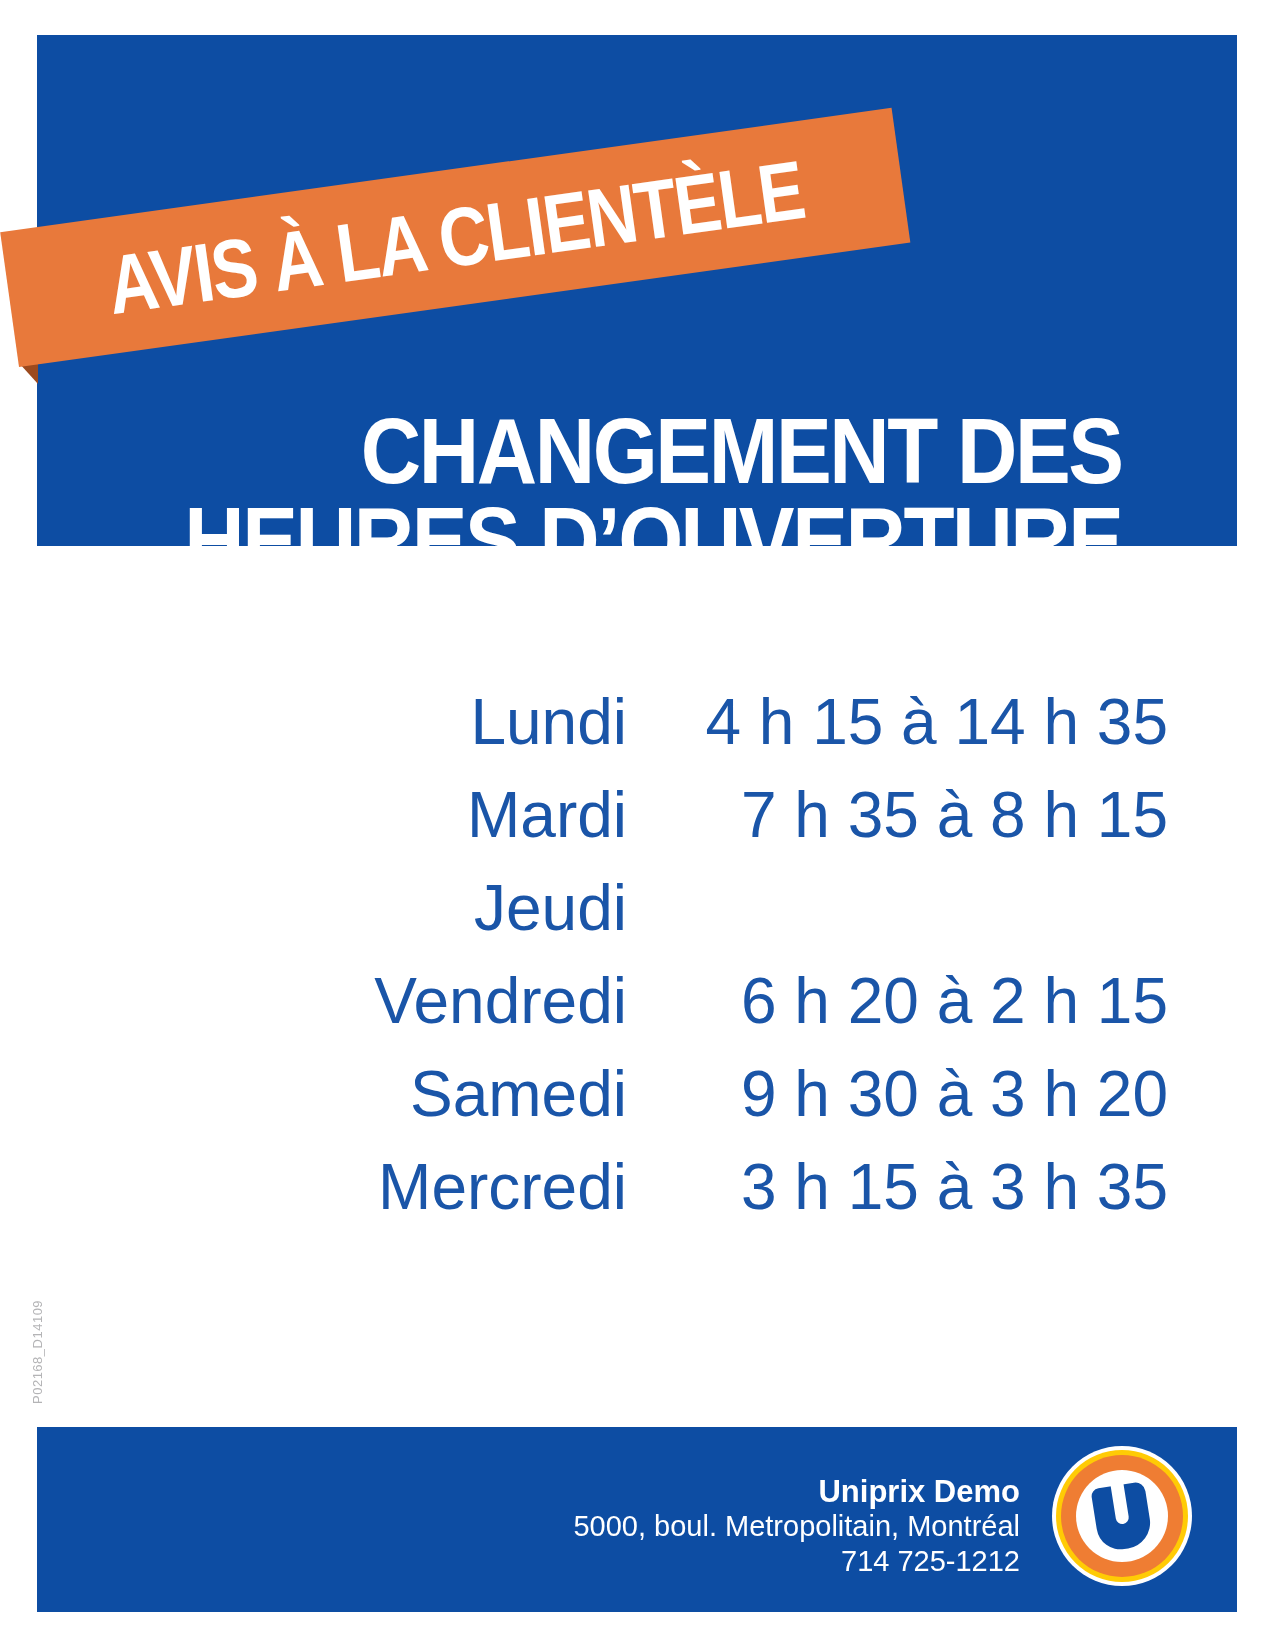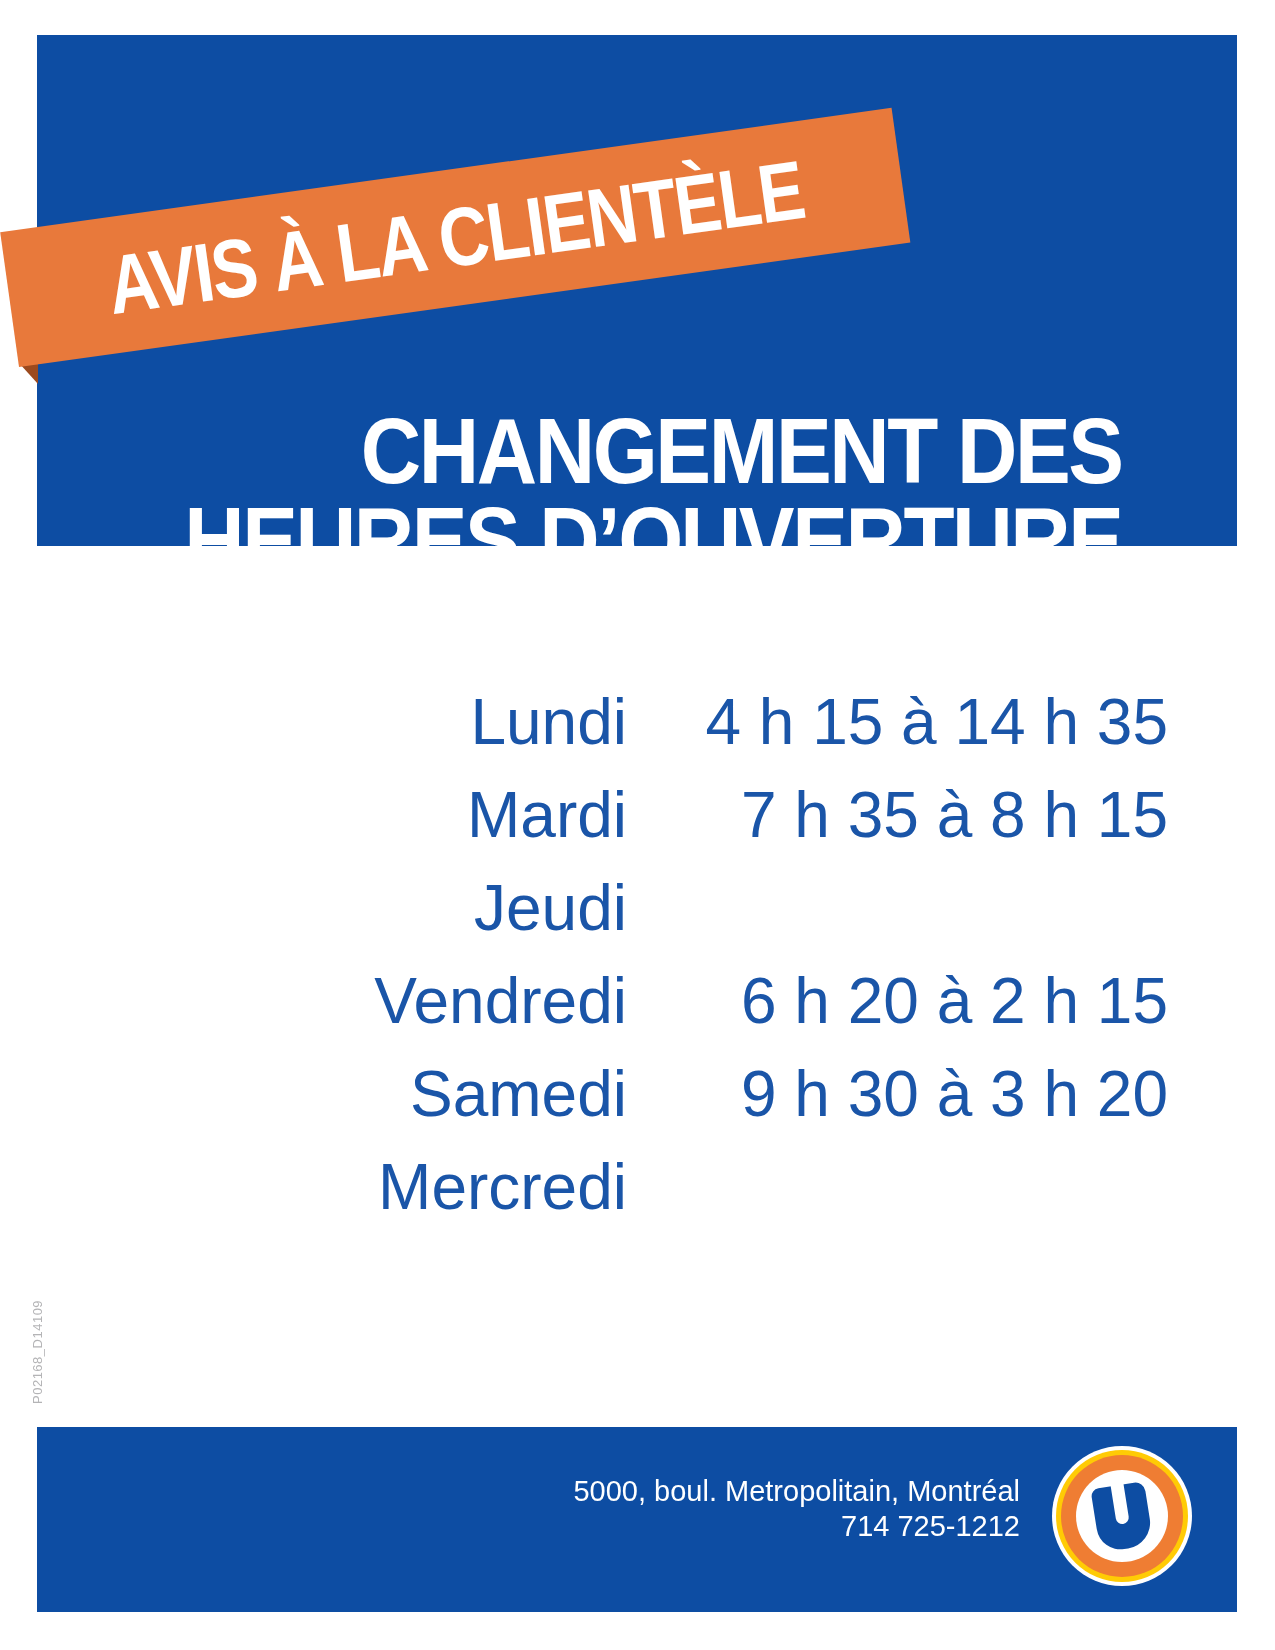--- a/index.html
+++ b/index.html
@@ -202,27 +202,29 @@
     <div class="schedule-row">
       <span class="schedule-day">Vendredi</span>
       <span class="schedule-hours">6 h 20 à 2 h 15</span>
     </div>
     <div class="schedule-row">
       <span class="schedule-day">Samedi</span>
       <span class="schedule-hours">9 h 30 à 3 h 20</span>
     </div>
     <div class="schedule-row">
       <span class="schedule-day">Mercredi</span>
+      <span class="schedule-hours">3 h 15 à 3 h 35</span>
     </div>
   </div>
 
   <div class="print-code">P02168_D14109</div>
 
   <div class="footer-bar">
     <div class="store-info">
+      <div class="store-name">Uniprix Demo</div>
       <div>5000, boul. Metropolitain, Montréal</div>
       <div>714 725-1212</div>
     </div>
     <div class="uniprix-logo">
       <div class="logo-ring-yellow">
         <div class="logo-ring-orange">
           <div class="logo-inner">
             <div class="logo-u"></div>
           </div>
         </div>

